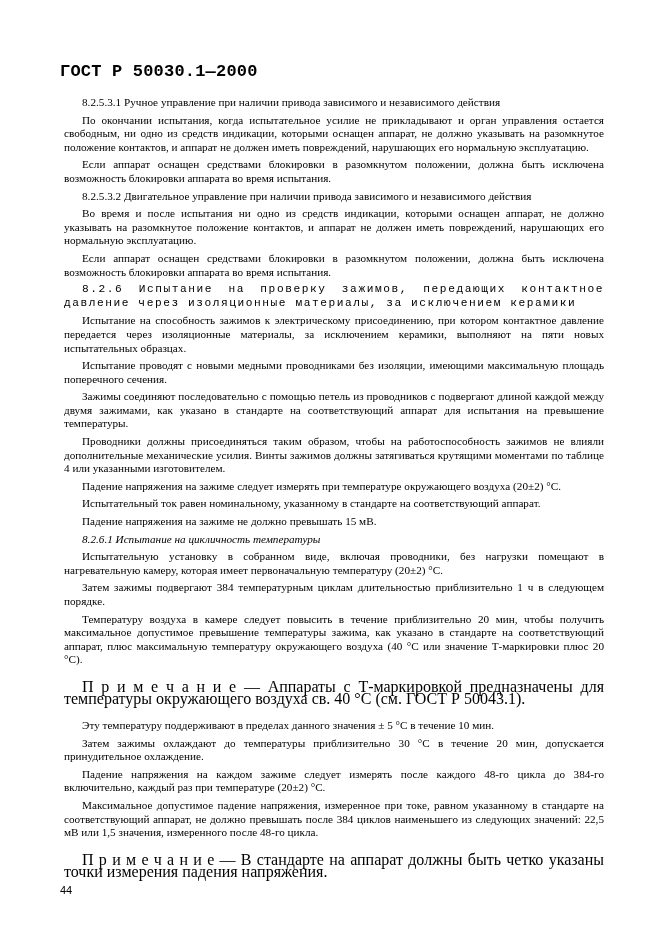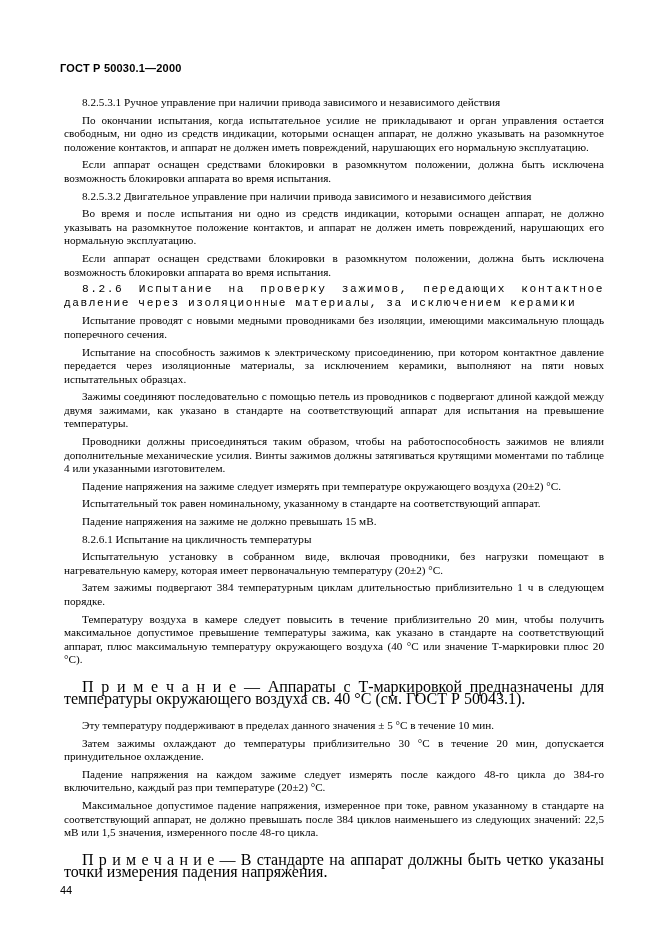--- a/index.html
+++ b/index.html
@@ -18,23 +18,23 @@
   .page {
     position: absolute;
     left: 0; top: 0;
     width: 661px;
     height: 936px;
   }
   .header {
     position: absolute;
     left: 60px;
     top: 62px;
-    font-family: Liberation Sans, sans-serif;
+    font-family: Liberation Mono, monospace;
     font-weight: bold;
-    font-size: 11px;
+    font-size: 17px;
     letter-spacing: 0.2px;
   }
   .content {
     position: absolute;
     left: 60px;
     top: 92px;
     width: 548px;
   }
   p {
     margin: 4px;
@@ -43,20 +43,21 @@
     text-align: justify;
     text-justify: inter-word;
     text-indent: 18px;
     hyphens: manual;
   }
   p.spaced {
     letter-spacing: 1.55px;
     font-family: Liberation Mono, monospace;
   }
   p.italic {
+    font-style: italic;
   }
   p.note {
     font-size: 16px;
     line-height: 12px;
     text-indent: 18px;
   }
   .gap {
     height: 6px;
   }
   .footer {
@@ -76,22 +77,22 @@
 
   <div class="content">
 
     <p>8.2.5.3.1 Ручное управление при наличии привода зависимого и независимого действия</p>
     <p>По окончании испытания, когда испытательное усилие не прикладывают и орган управления остается свободным, ни одно из средств индикации, которыми оснащен аппарат, не должно указывать на разомкнутое положение контактов, и аппарат не должен иметь повреждений, нарушающих его нормальную эксплуатацию.</p>
     <p>Если аппарат оснащен средствами блокировки в разомкнутом положении, должна быть исключена возможность блокировки аппарата во время испытания.</p>
     <p>8.2.5.3.2 Двигательное управление при наличии привода зависимого и независимого действия</p>
     <p>Во время и после испытания ни одно из средств индикации, которыми оснащен аппарат, не должно указывать на разомкнутое положение контактов, и аппарат не должен иметь повреждений, нарушающих его нормальную эксплуатацию.</p>
     <p>Если аппарат оснащен средствами блокировки в разомкнутом положении, должна быть исключена возможность блокировки аппарата во время испытания.</p>
     <p class="spaced">8.2.6 Испытание на проверку зажимов, передающих контактное давление через изоляционные материалы, за исключением керамики</p>
+    <p>Испытание на способность зажимов к электрическому присоединению, при котором контактное давление передается через изоляционные материалы, за исключением керамики, выполняют на пяти новых испытательных образцах.</p>
     <p>Испытание проводят с новыми медными проводниками без изоляции, имеющими максимальную площадь поперечного сечения.</p>
-    <p>Испытание на способность зажимов к электрическому присоединению, при котором контактное давление передается через изоляционные материалы, за исключением керамики, выполняют на пяти новых испытательных образцах.</p>
     <p>Зажимы соединяют последовательно с помощью петель из проводников с подвергают длиной каждой между двумя зажимами, как указано в стандарте на соответствующий аппарат для испытания на превышение температуры.</p>
     <p>Проводники должны присоединяться таким образом, чтобы на работоспособность зажимов не влияли дополнительные механические усилия. Винты зажимов должны затягиваться крутящими моментами по таблице 4 или указанными изготовителем.</p>
     <p>Падение напряжения на зажиме следует измерять при температуре окружающего воздуха (20±2) °С.</p>
     <p>Испытательный ток равен номинальному, указанному в стандарте на соответствующий аппарат.</p>
     <p>Падение напряжения на зажиме не должно превышать 15 мВ.</p>
     <p class="italic">8.2.6.1 Испытание на цикличность температуры</p>
     <p>Испытательную установку в собранном виде, включая проводники, без нагрузки помещают в нагревательную камеру, которая имеет первоначальную температуру (20±2) °С.</p>
     <p>Затем зажимы подвергают 384 температурным циклам длительностью приблизительно 1 ч в следующем порядке.</p>
     <p>Температуру воздуха в камере следует повысить в течение приблизительно 20 мин, чтобы получить максимальное допустимое превышение температуры зажима, как указано в стандарте на соответствующий аппарат, плюс максимальную температуру окружающего воздуха (40 °С или значение Т-маркировки плюс 20 °С).</p>
     <div class="gap"></div>

